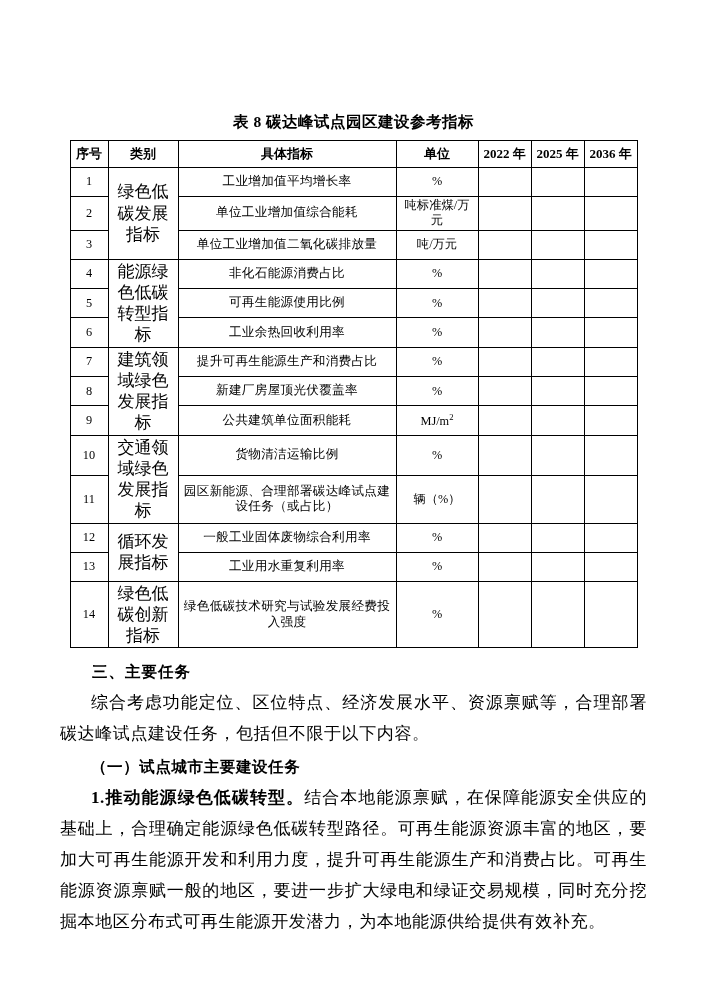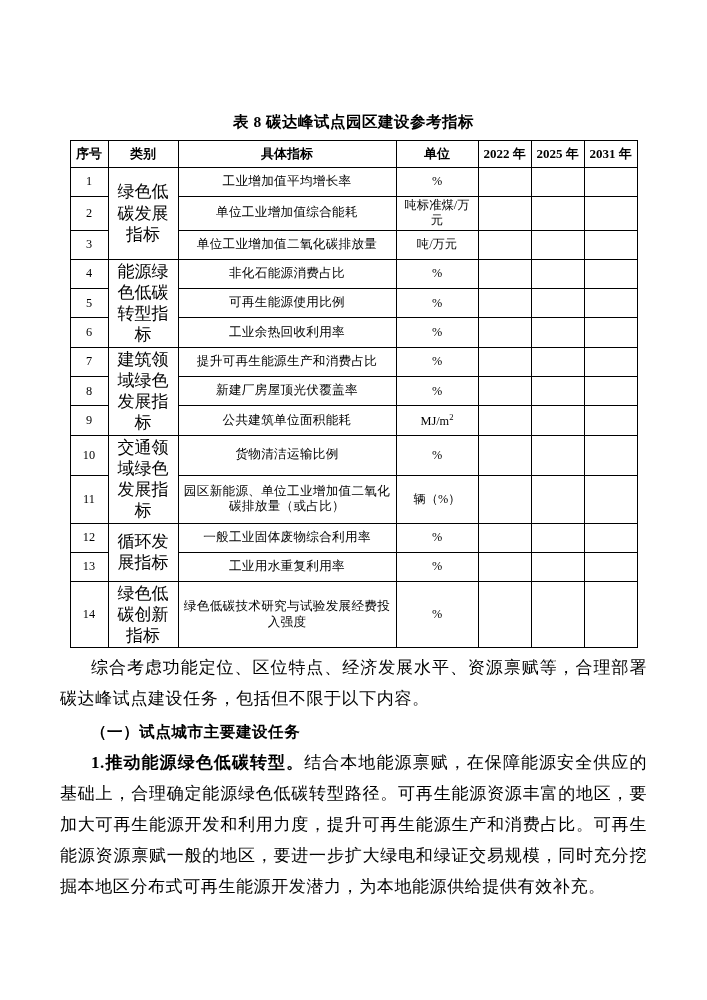--- a/index.html
+++ b/index.html
@@ -106,21 +106,21 @@
         <col class="col-yr">
     </colgroup>
     <thead>
       <tr>
         <td>序号</td>
         <td>类别</td>
         <td>具体指标</td>
         <td>单位</td>
         <td>2022 年</td>
         <td>2025 年</td>
-        <td>2031 年</td>
+        <td>2036 年</td>
       </tr>
     </thead>
     <tbody>
       <tr>
         <td class="cell-seq">1</td>
         <td class="cell-cat" rowspan="3">绿色低碳发展指标</td>
         <td class="cell-ind">工业增加值平均增长率</td>
         <td class="cell-unit">%</td>
         <td></td>
         <td></td>
@@ -199,21 +199,21 @@
         <td class="cell-seq">10</td>
         <td class="cell-cat" rowspan="2">交通领域绿色发展指标</td>
         <td class="cell-ind">货物清洁运输比例</td>
         <td class="cell-unit">%</td>
         <td></td>
         <td></td>
         <td></td>
       </tr>
       <tr>
         <td class="cell-seq">11</td>
-        <td class="cell-ind two-line">园区新能源、单位工业增加值二氧化碳排放量（或占比）</td>
+        <td class="cell-ind two-line">园区新能源、合理部署碳达峰试点建设任务（或占比）</td>
         <td class="cell-unit">辆（%）</td>
         <td></td>
         <td></td>
         <td></td>
       </tr>
 
       <tr>
         <td class="cell-seq">12</td>
         <td class="cell-cat" rowspan="2">循环发展指标</td>
         <td class="cell-ind">一般工业固体废物综合利用率</td>
@@ -236,20 +236,21 @@
         <td class="cell-cat">绿色低碳创新指标</td>
         <td class="cell-ind two-line">绿色低碳技术研究与试验发展经费投入强度</td>
         <td class="cell-unit">%</td>
         <td></td>
         <td></td>
         <td></td>
       </tr>
     </tbody>
   </table>
 
+  <h3 class="section">三、主要任务</h3>
 
   <p class="body">综合考虑功能定位、区位特点、经济发展水平、资源禀赋等，合理部署碳达峰试点建设任务，包括但不限于以下内容。</p>
 
   <p class="subhead">（一）试点城市主要建设任务</p>
 
   <p class="body"><span class="b">1.推动能源绿色低碳转型。</span><span>结合本地能源禀赋，在保障能源安全供应的基础上，合理确定能源绿色低碳转型路径。可再生能源资源丰富的地区，要加大可再生能源开发和利用力度，提升可再生能源生产和消费占比。可再生能源资源禀赋一般的地区，要进一步扩大绿电和绿证交易规模，同时充分挖掘本地区分布式可再生能源开发潜力，为本地能源供给提供有效补充。</span></p>
 
 </div>
 
 </body></html>

